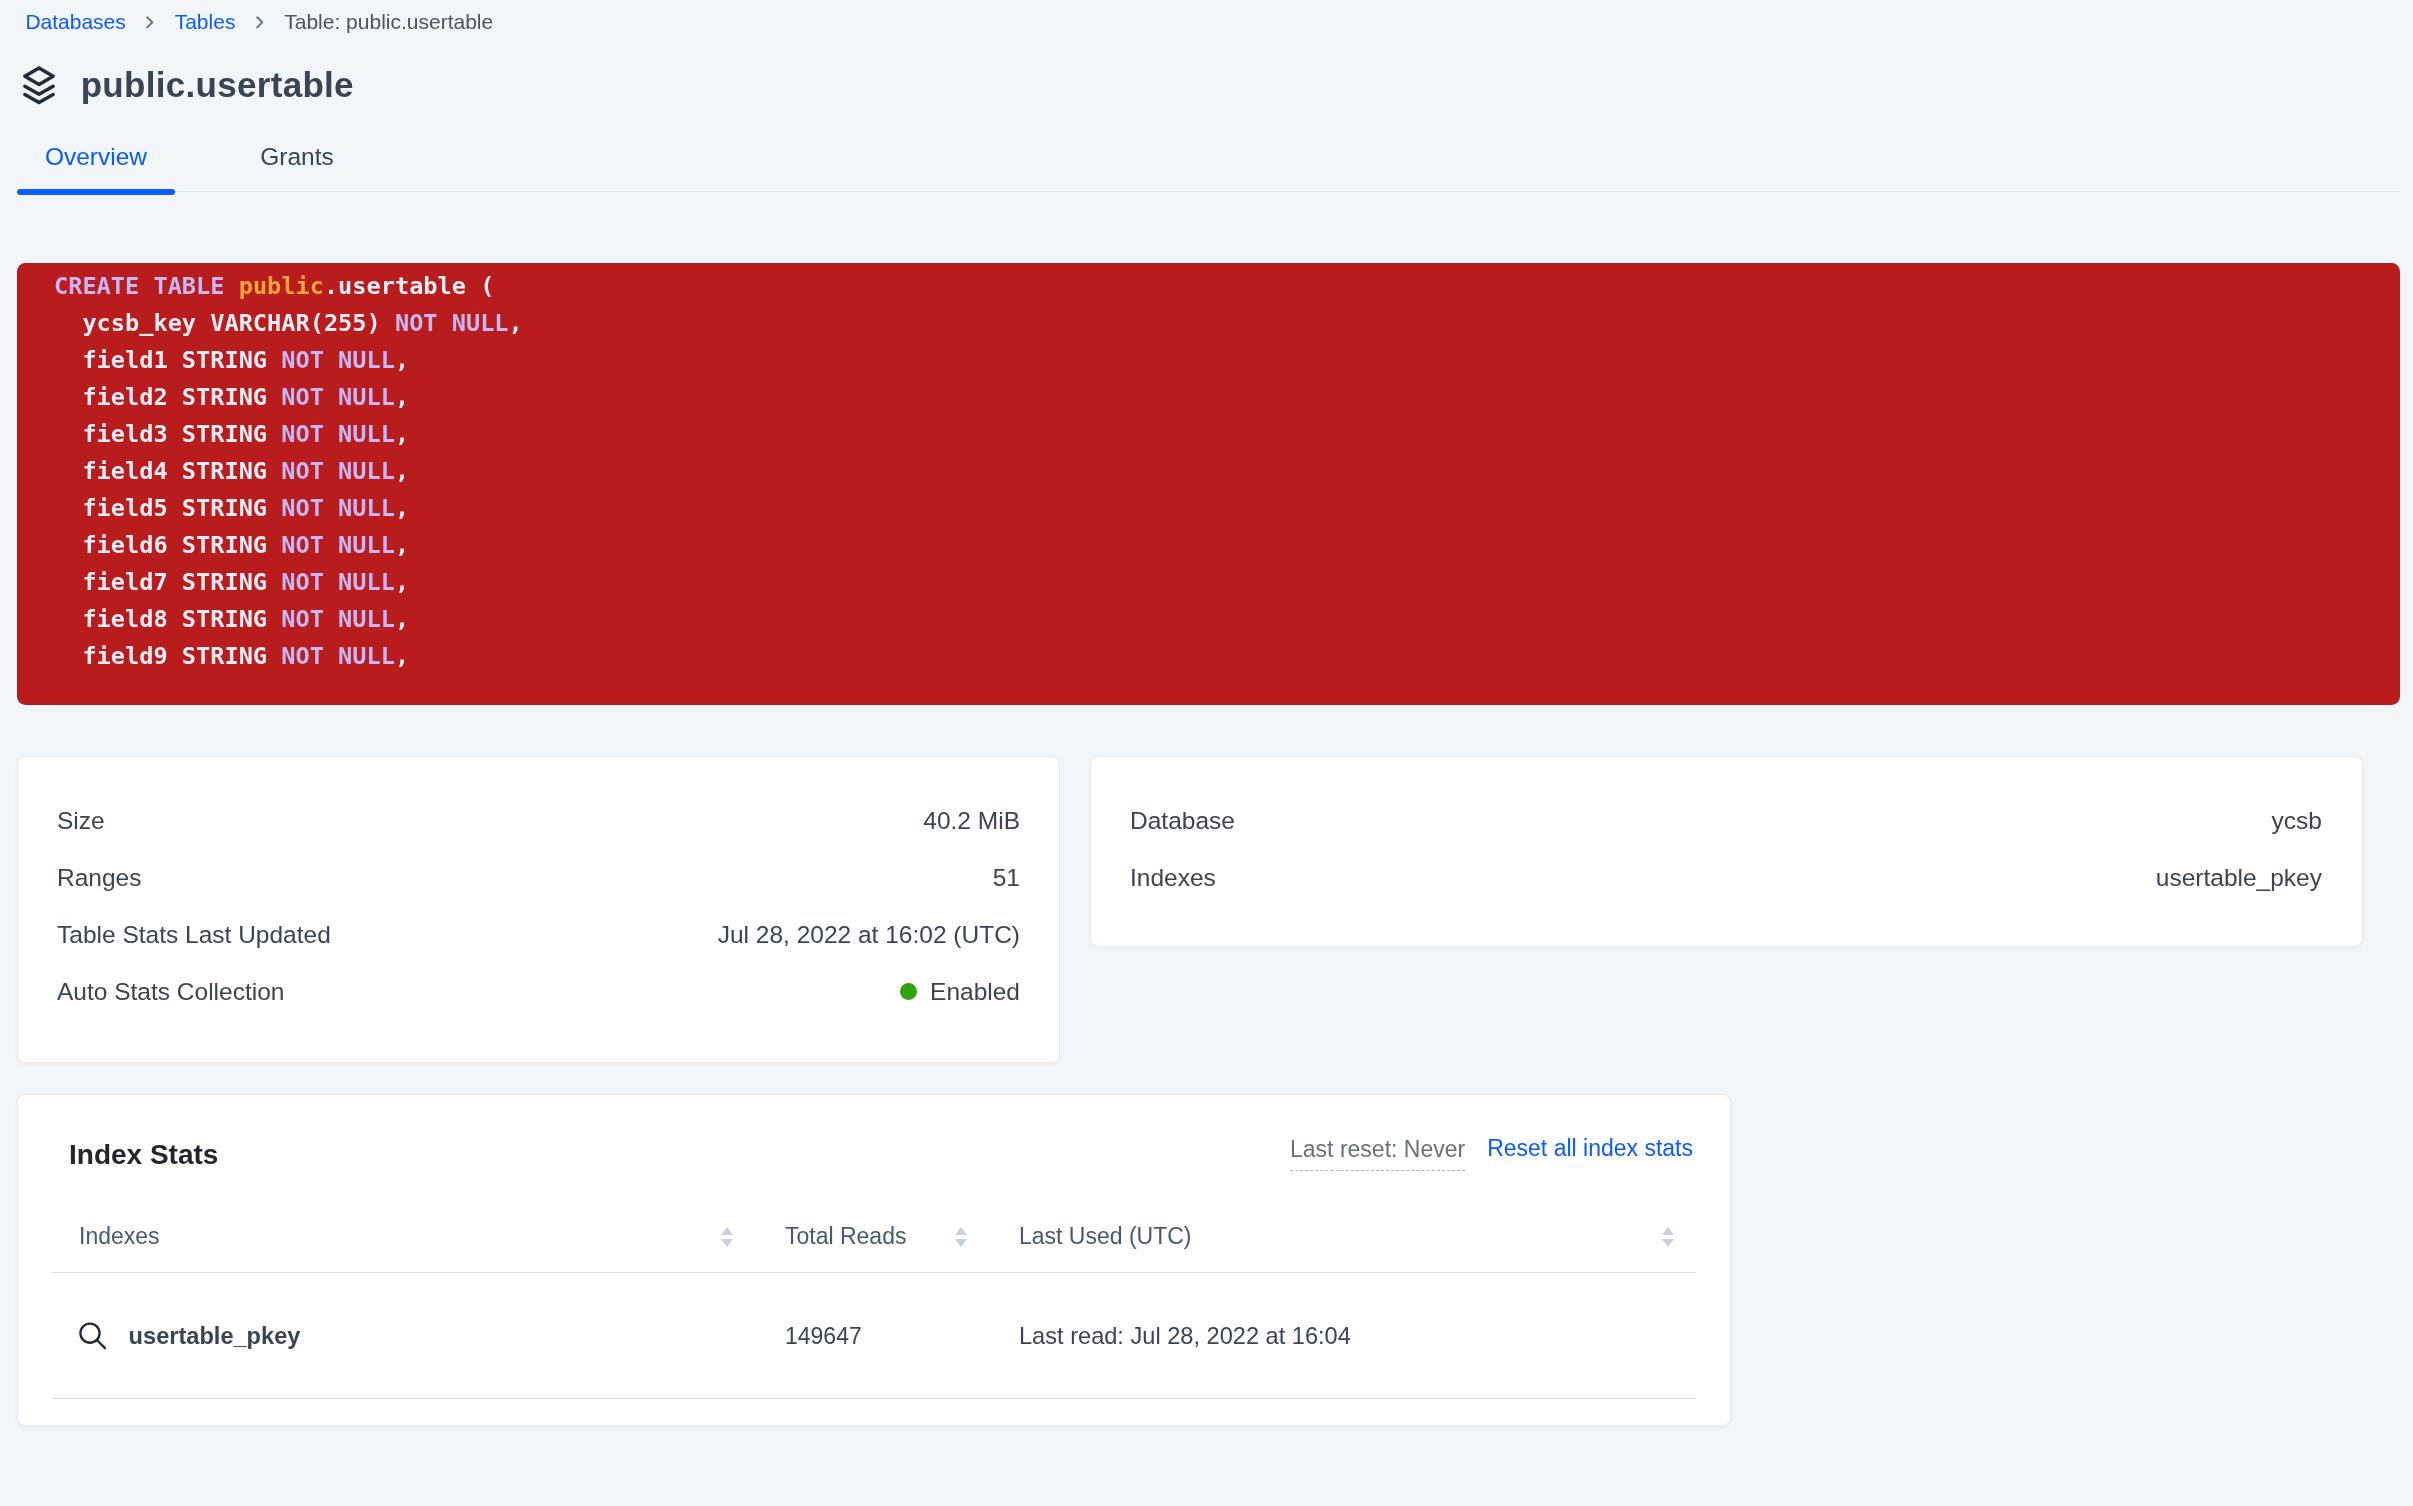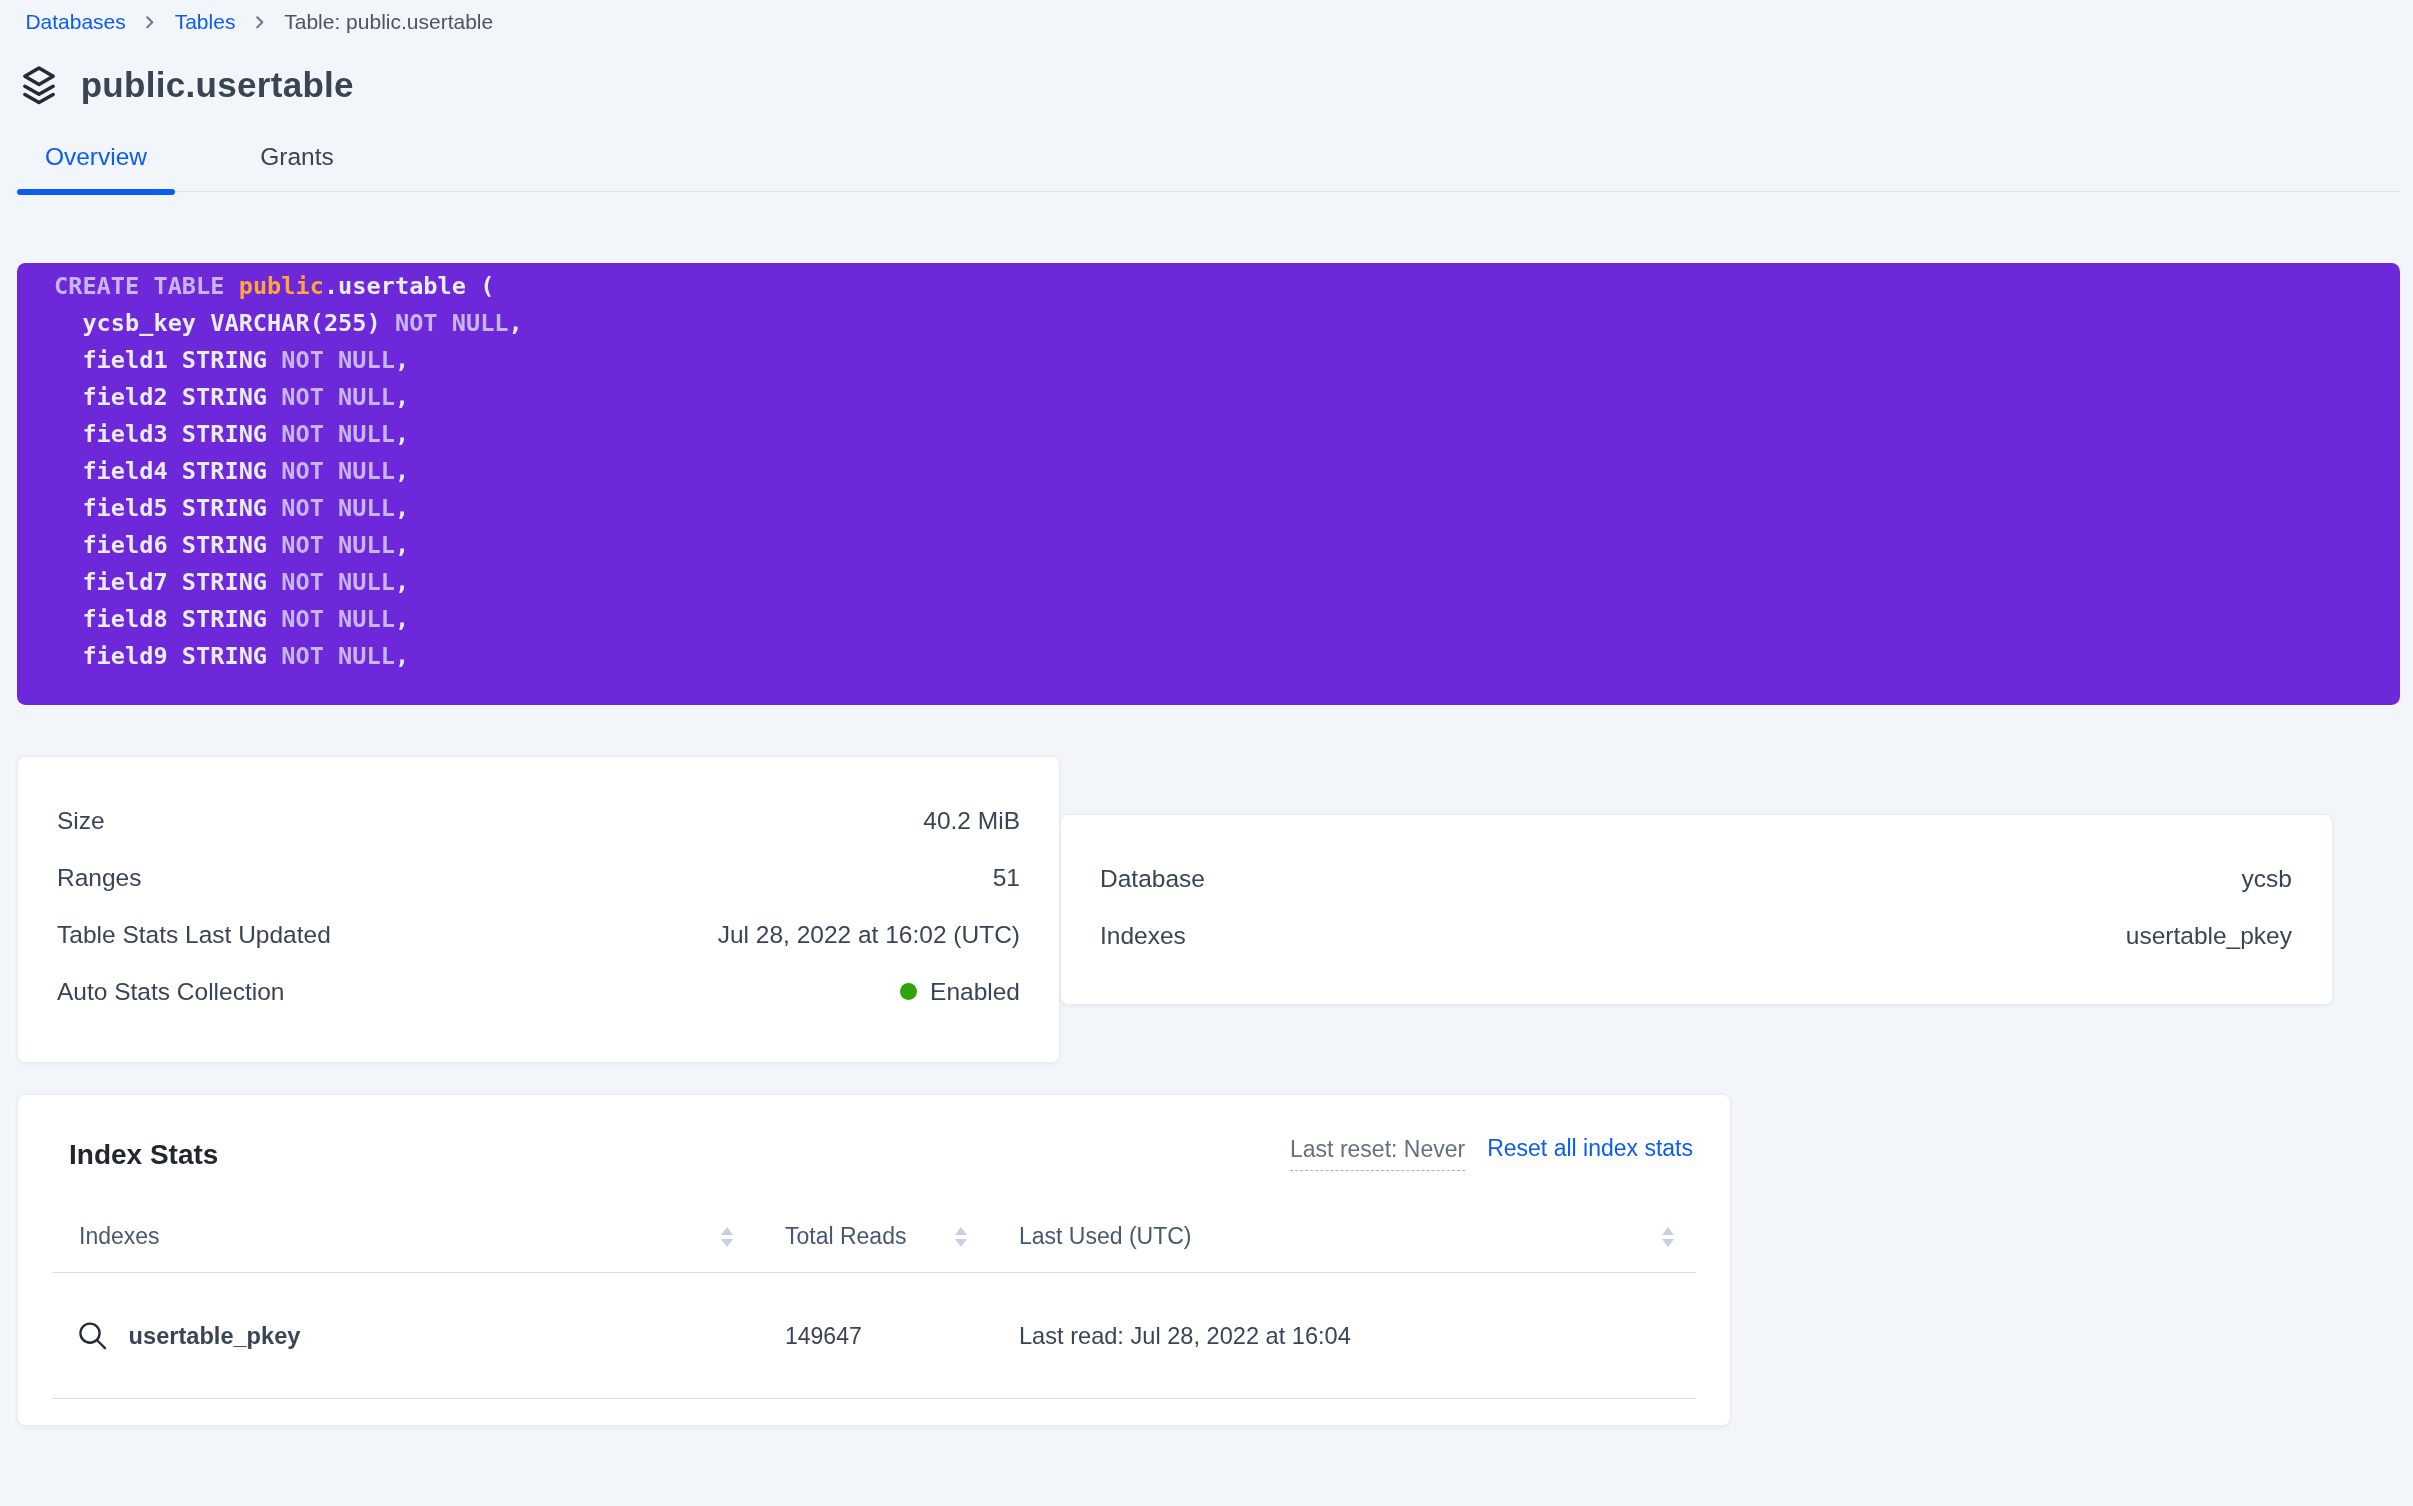--- a/index.html
+++ b/index.html
@@ -27,32 +27,32 @@
   .tab { width: 158px; text-align: center; font-size: 24.5px; padding-bottom: 20px; position: relative; color: #394455; cursor: pointer; }
   .tab.active { color: #0b5cf7; }
   .tab.active::after {
     content: ""; position: absolute; left: 0; right: 0; bottom: -4.2px;
     height: 6.7px; background: #0b5cf7; border-radius: 4.2px;
   }
   .tab.tab-grants { margin-left: 43px; }
 
   
   .codeblock {
-    margin-top: 71px; background: #6d28d9; border-radius: 8.4px;
+    margin-top: 71px; background: #b91c1c; border-radius: 8.4px;
     height: 442px; padding: 5px 17px 0 37px; overflow: hidden;
     font-family: "DejaVu Sans Mono", "Liberation Mono", monospace;
     font-size: 23.6px; font-weight: 700; line-height: 37px; color: #e9ecf5;
   }
   .code-line { white-space: pre; }
   .tok-kw { color: #c8b5f3; }
   .tok-fn { color: #ffa53b; }
   .tok-pl { color: #e9ecf5; }
 
   
-  .cards-row { display: flex; margin-top: 51px; align-items: center; }
+  .cards-row { display: flex; gap: 30px; margin-top: 51px; align-items: flex-start; }
   .card {
     background: #ffffff; border: 0.8px solid #e7ebf2; border-radius: 8.4px;
     box-shadow: 0 1.7px 4.2px rgba(24, 36, 60, 0.04);
   }
   .card-summary-left  { width: 1043px; padding: 35px 39px 42px 39px; }
   .card-summary-right { width: 1273px; padding: 35px 40px 40px 39px; }
   .stat-row { display: flex; justify-content: space-between; align-items: center; height: 57px; font-size: 24.5px; }
   .stat-value { text-align: right; display: flex; align-items: center; }
   .status-dot { width: 17px; height: 17px; border-radius: 50%; background: #2fa30b; margin-right: 12.6px; display: inline-block; }
 

